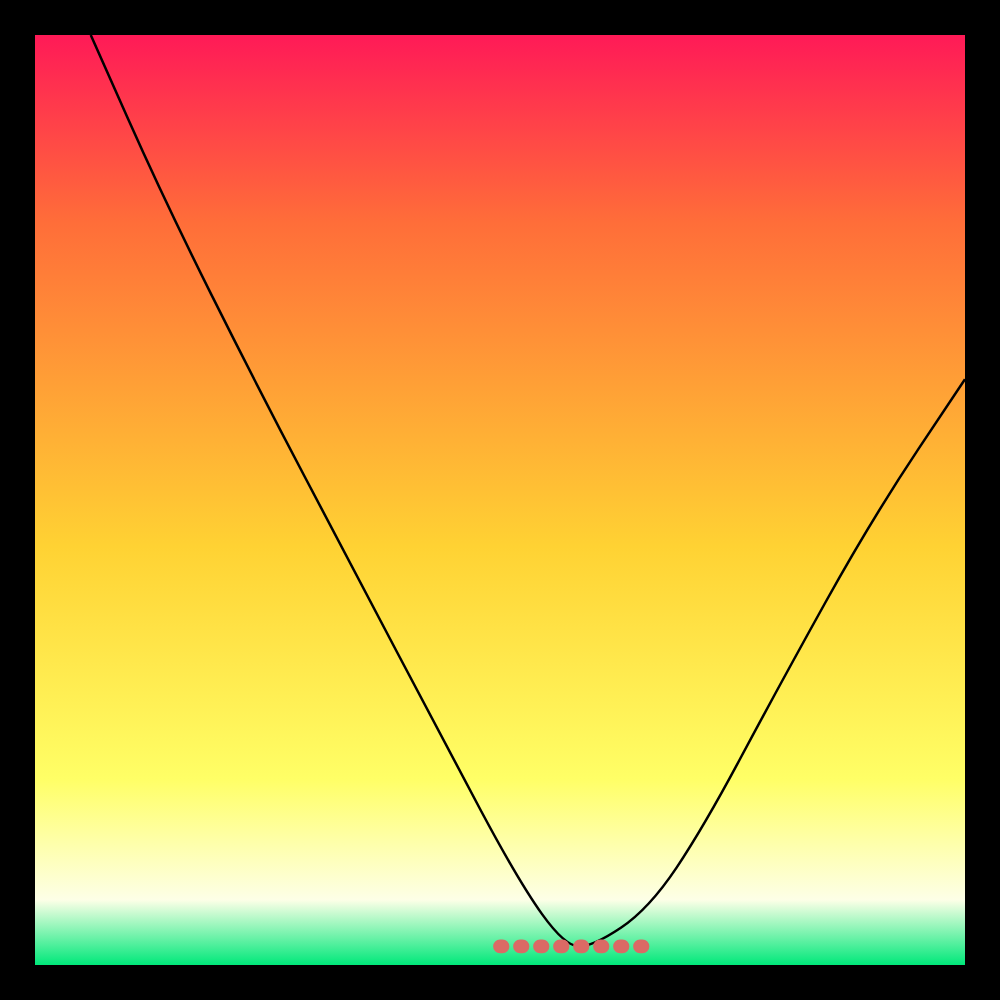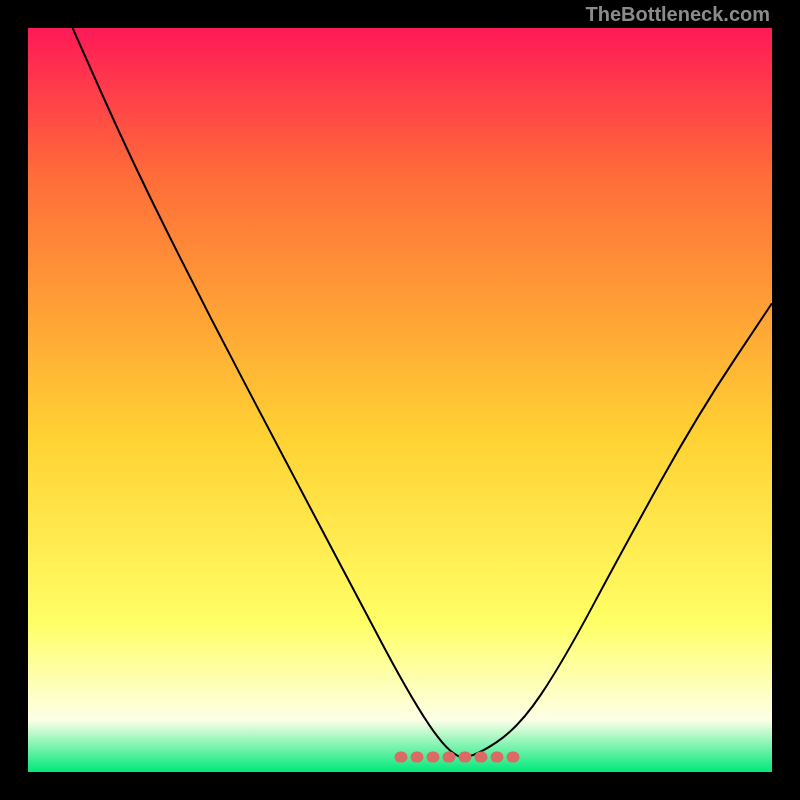--- a/index.html
+++ b/index.html
@@ -63,21 +63,20 @@
 </head>
 <body>
 
 <div class="stage">
 
   <div class="border top"></div>
   <div class="border bottom"></div>
   <div class="border left"></div>
   <div class="border right"></div>
 
-  <div class="credit">TheBottleneck.com</div>
 
   <svg class="plot" viewBox="0 0 744 744" preserveAspectRatio="none">
     <defs>
       <linearGradient id="bg-grad" x1="0" y1="0" x2="0" y2="1">
 
       <stop offset="0%" stop-color="#ff1a57"></stop>
           <stop offset="20%" stop-color="#ff6d39"></stop>
           <stop offset="55.00000000000001%" stop-color="#ffd233"></stop>
           <stop offset="80%" stop-color="#ffff66"></stop>
           <stop offset="93%" stop-color="#fdffe7"></stop>

